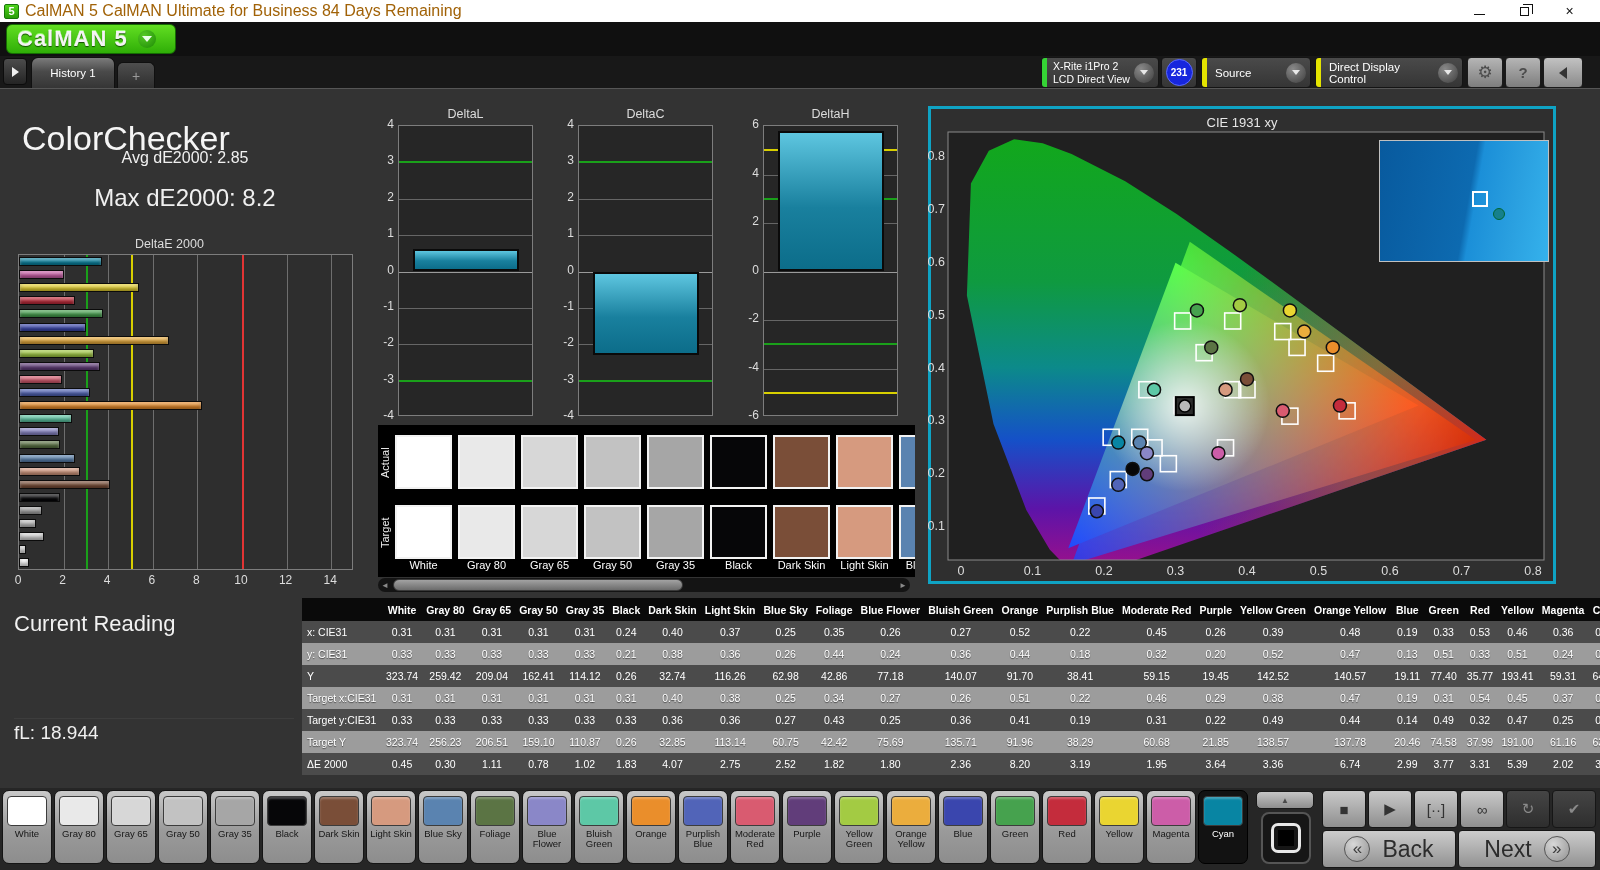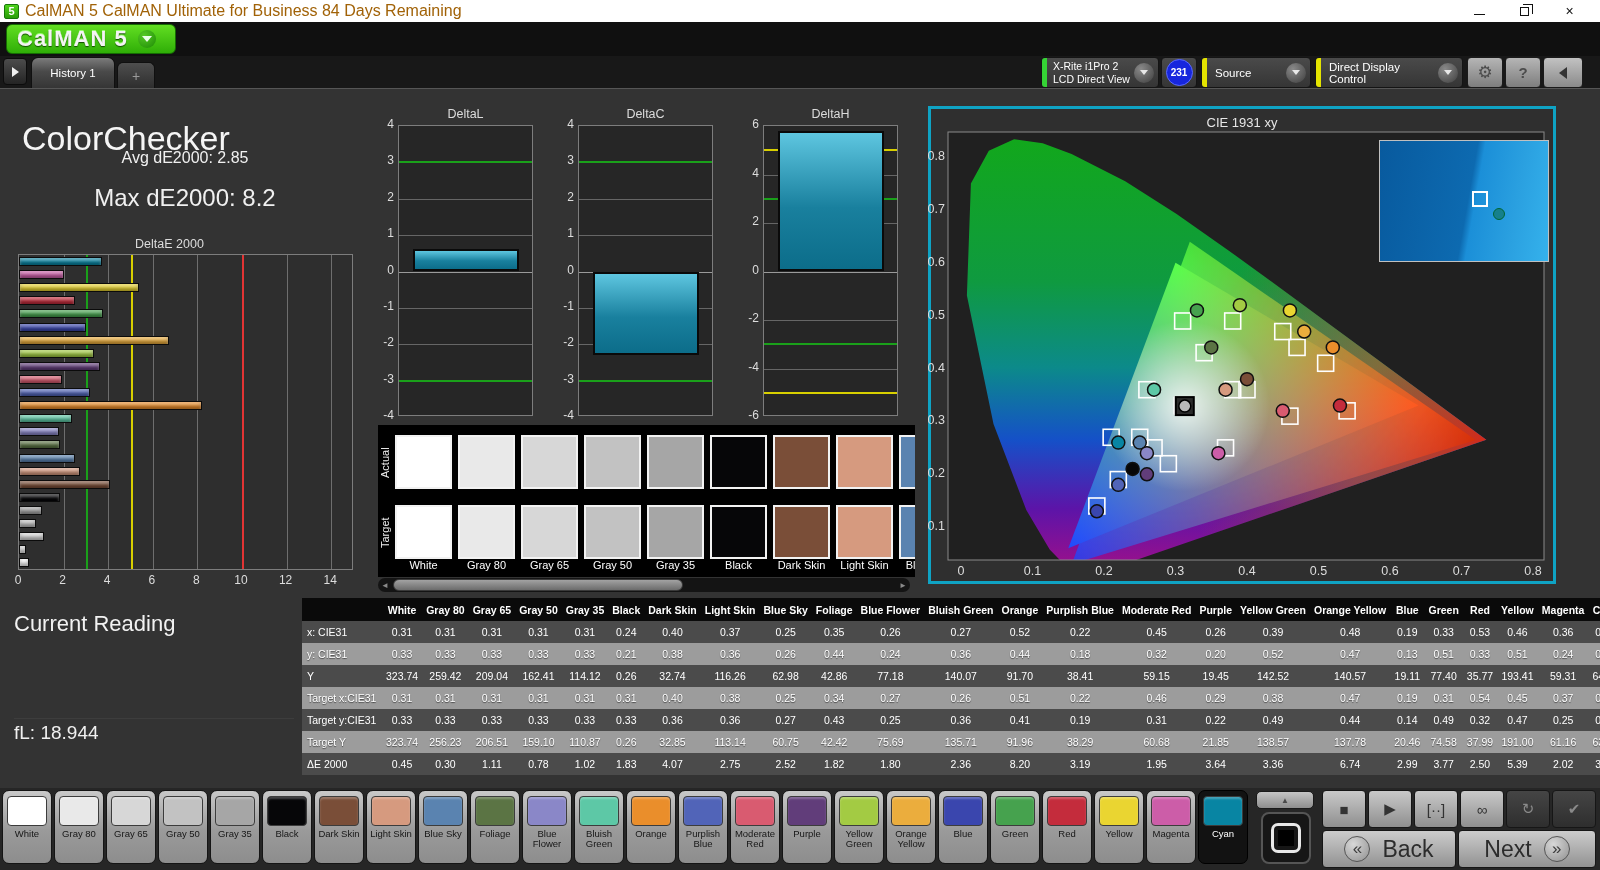--- a/index.html
+++ b/index.html
@@ -790,21 +790,21 @@
             <td>1.80</td>
             <td>2.36</td>
             <td>8.20</td>
             <td>3.19</td>
             <td>1.95</td>
             <td>3.64</td>
             <td>3.36</td>
             <td>6.74</td>
             <td>2.99</td>
             <td>3.77</td>
-            <td>2.50</td>
+            <td>3.31</td>
             <td>5.39</td>
             <td>2.02</td>
             <td>3.74</td>
           </tr>
         </tbody>
     </table>
   </div>
 
   <div class="bottombar">
     <div id="patch-buttons">

